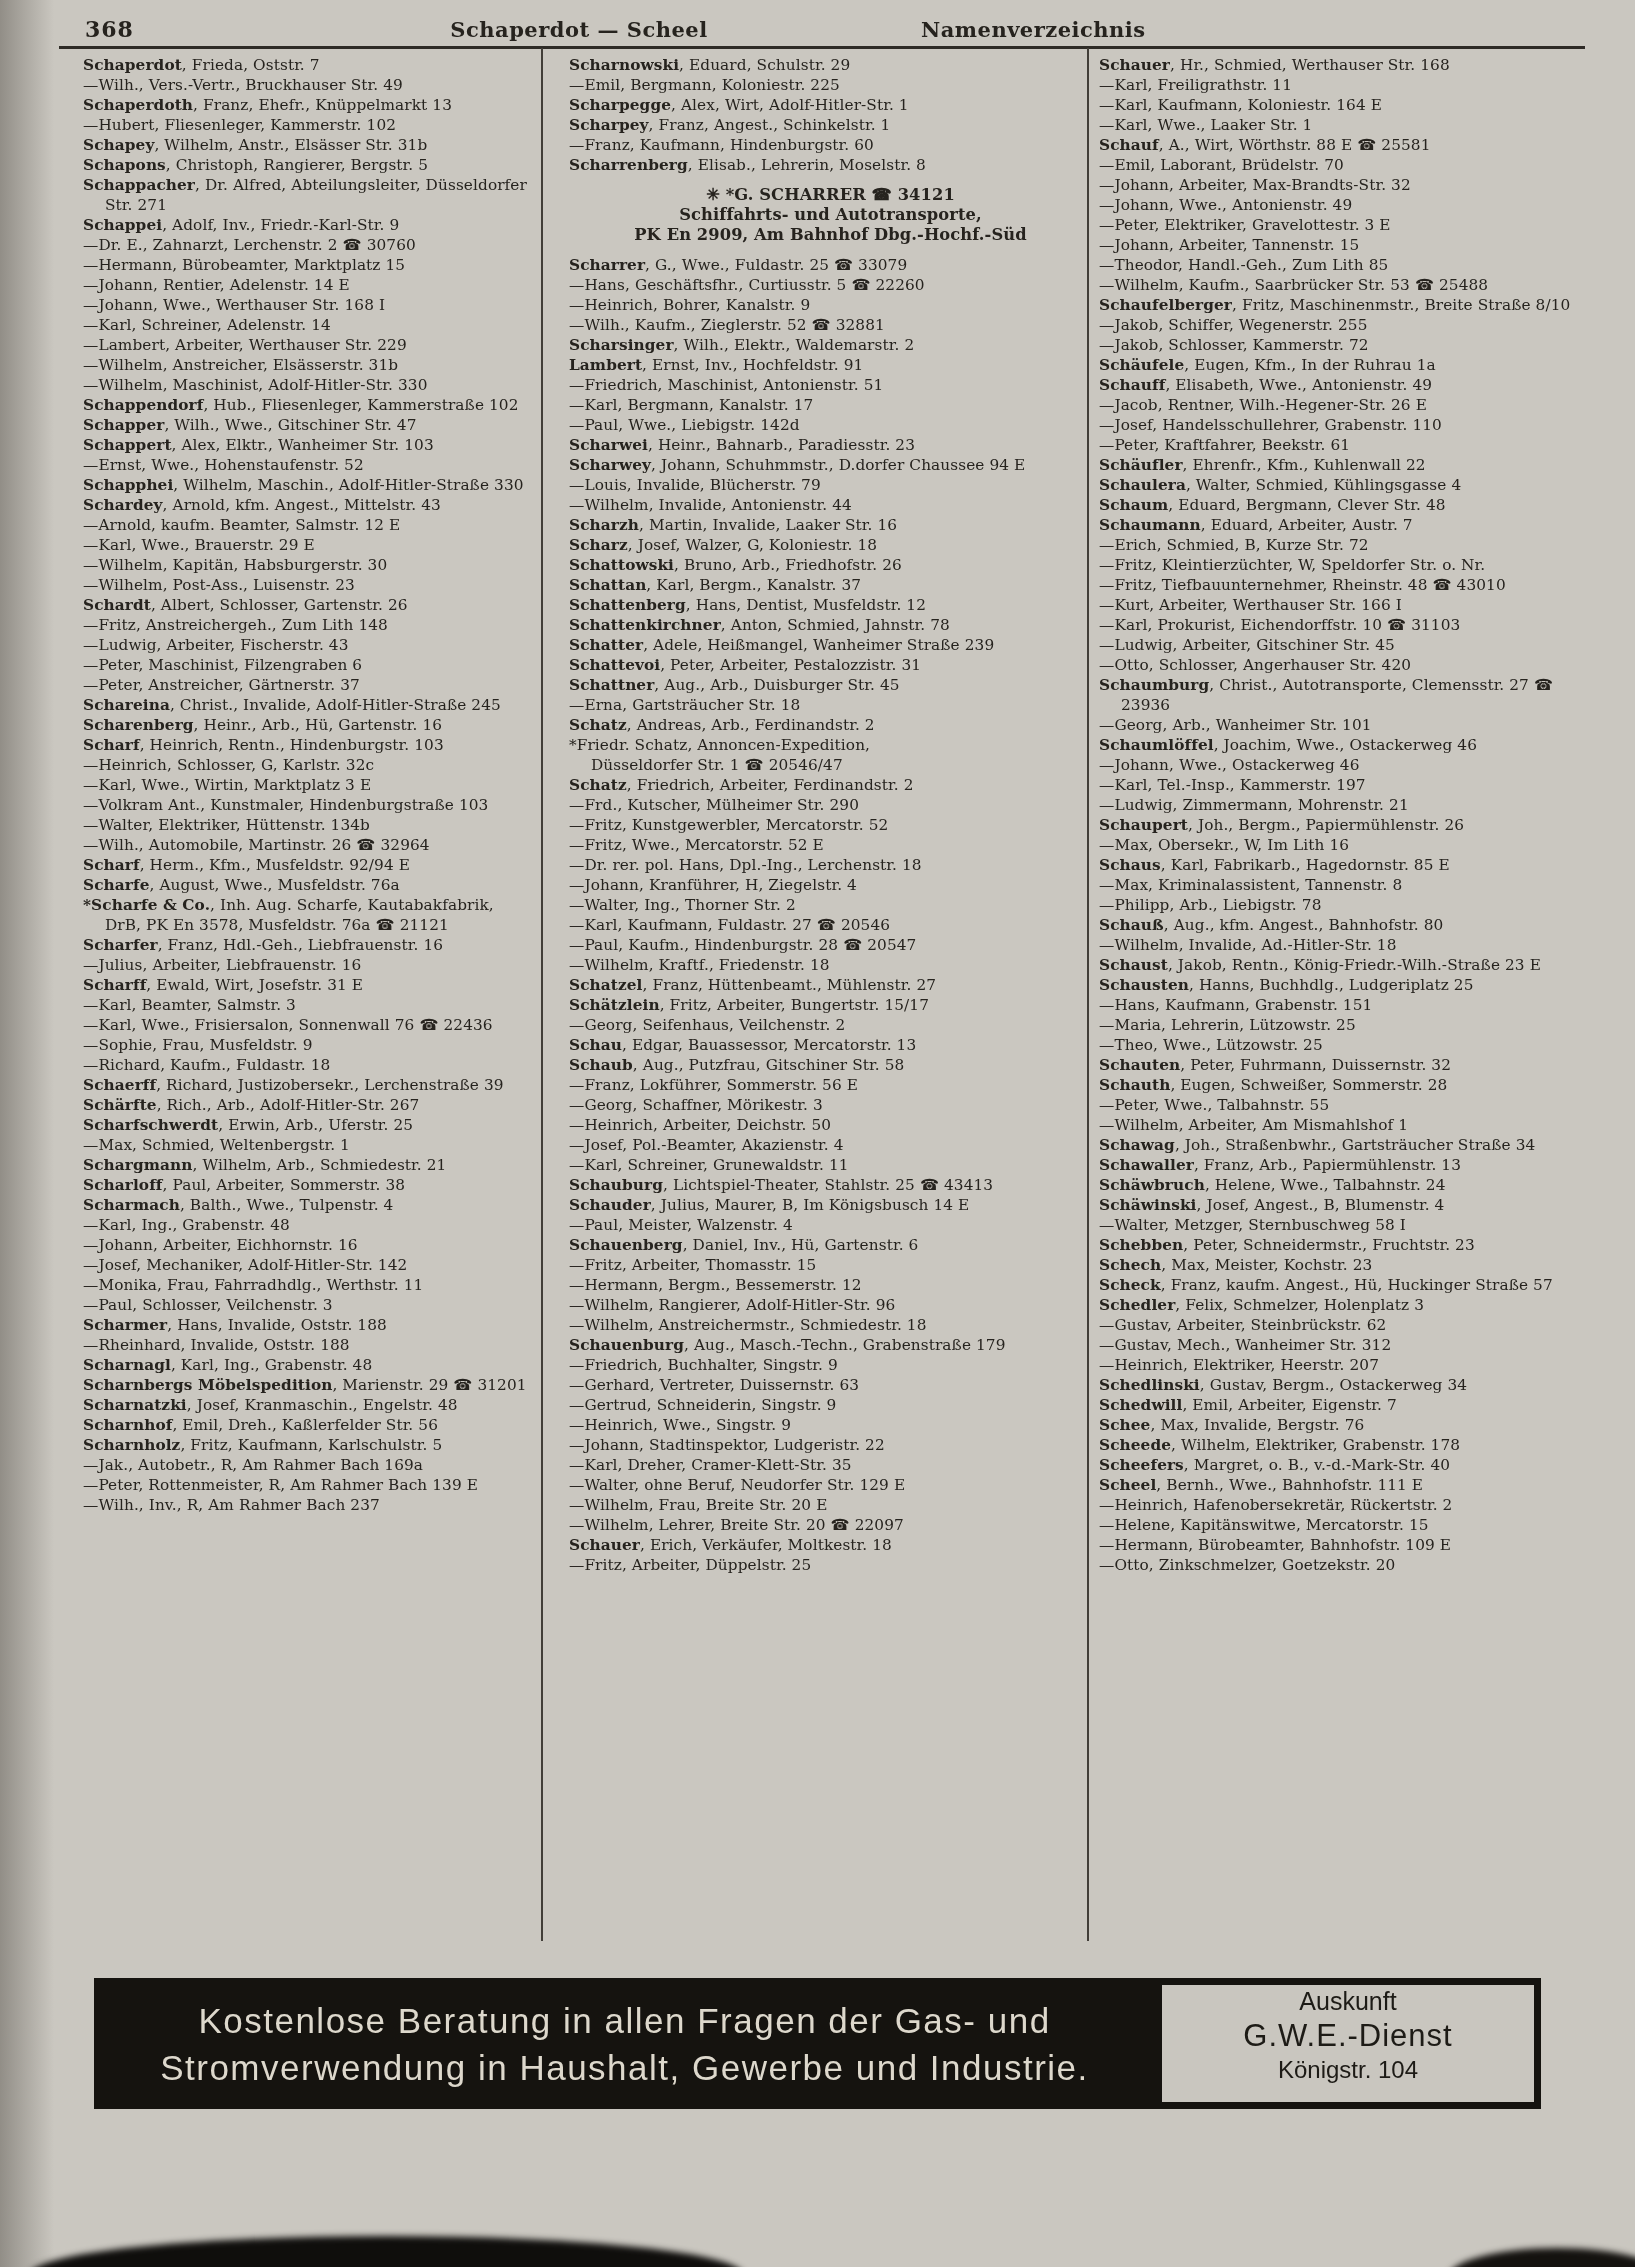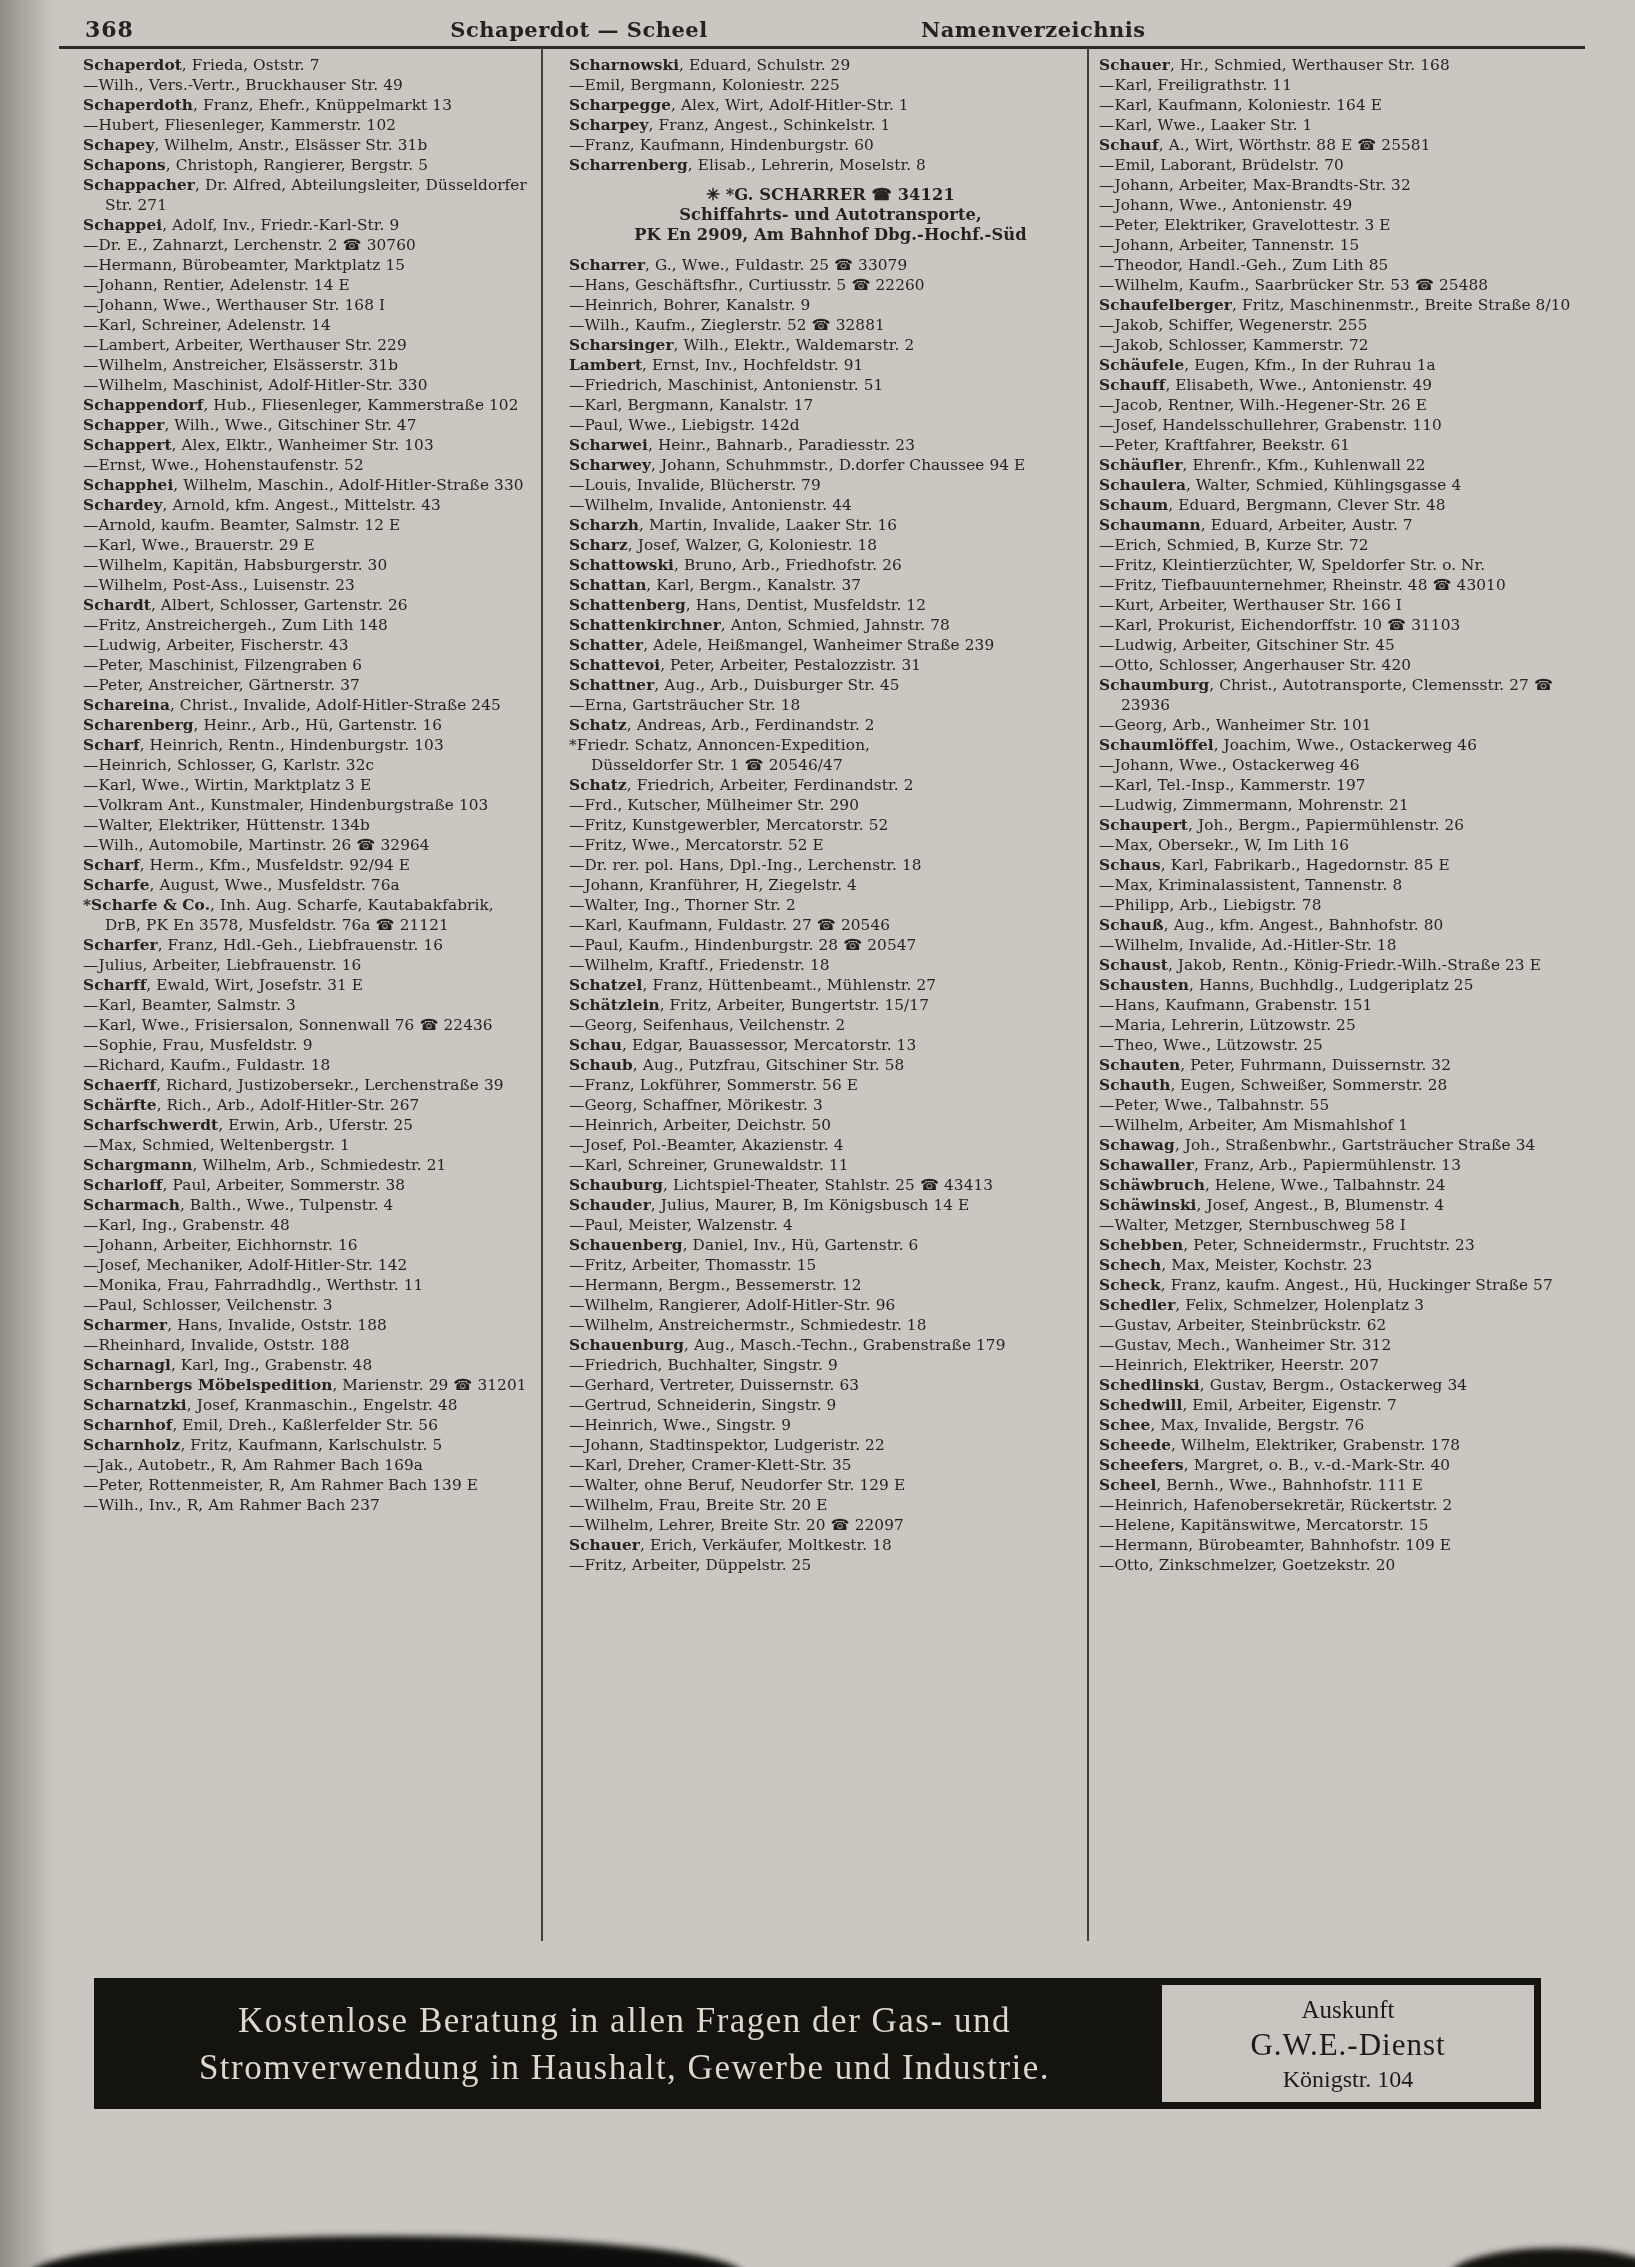--- a/index.html
+++ b/index.html
@@ -49,30 +49,30 @@
   .entry.bold { font-weight:normal; }
   .entry.cont { text-indent:0; }
   .entry.adc { text-align:center; padding-left:0; text-indent:0; font-weight:bold; font-size:16.3px; }
   .entry.gt { margin-top:10px; }
   .entry.gb { margin-bottom:10px; }
 
   
   .banner {
     position:absolute; left:94px; top:1978px; width:1447px; height:131px;
     background:#15130f; display:flex;
-    font-family:Liberation Serif, serif;
+    font-family:Liberation Sans, sans-serif;
   }
   .banner-left {
     flex:1; display:flex; flex-direction:column; justify-content:center; align-items:center;
     color:#ddd8cc;
   }
   .banner-left .bl { font-size:35px; line-height:47px; letter-spacing:1.5px; white-space:nowrap; }
   .banner-right {
     width:372px; margin:7px; background:#c9c6bf; color:#1d1b16;
-    display:flex; flex-direction:column; justify-content:center; align-items:center;
+    display:flex; flex-direction:column; align-items:center;
   }
   .banner-right .br1 { font-size:25px; line-height:32px; }
   .banner-right .br2 { font-size:31px; line-height:38px; letter-spacing:1px; }
   .banner-right .br3 { font-size:24px; line-height:30px; }
 </style>
 </head>
 <body>
 
 <div class="page-shadow-left"></div>
 

